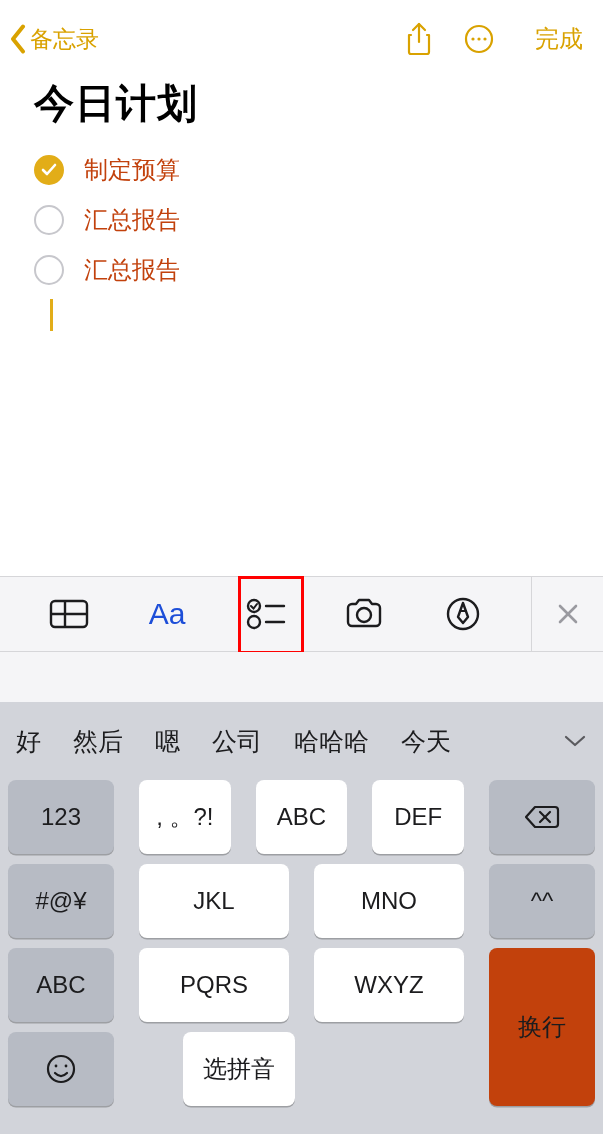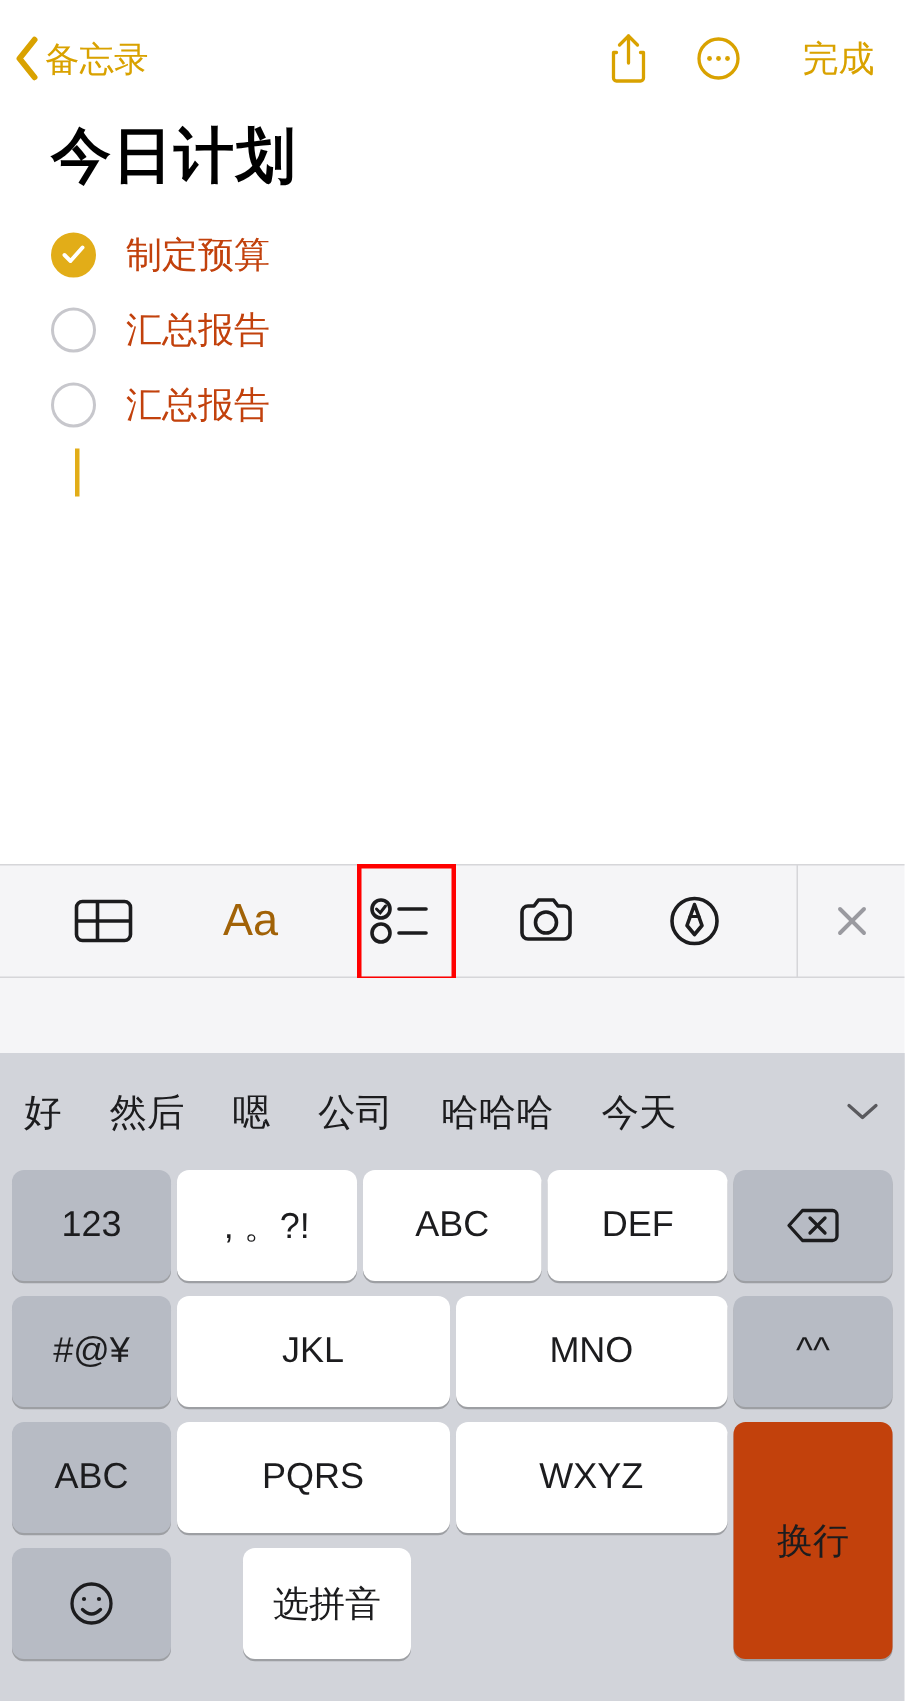--- a/index.html
+++ b/index.html
@@ -39,21 +39,21 @@
   
   .fmt-bar {
     position: absolute; left: 0; right: 0; top: 576px;
     height: 76px; background: #f5f5f7;
     border-top: 1px solid #d6d6d9; border-bottom: 1px solid #d6d6d9;
     display: flex; align-items: center;
   }
   .fmt-group { flex: 1; display:flex; justify-content:space-evenly; align-items:center; }
   .fmt-btn {
     width: 60px; height: 60px; display:flex; align-items:center; justify-content:center;
-    color: #a16207;
+    color: #1d4ed8;
   }
   .fmt-aa { font-size: 30px; font-weight: 500; letter-spacing: 0px; }
   .fmt-close { width: 72px; height: 76px; border-left: 1px solid #d6d6d9;
     display:flex; align-items:center; justify-content:center; color:#808084; }
   .highlight-box {
     position: absolute; border: 3px solid #ff0000; pointer-events: none;
     left: 238px; top: 576px; width: 66px; height: 78px;
   }
 
   
@@ -71,21 +71,21 @@
   }
   .suggest.first { padding-left: 10px; }
   .suggest-expand {
     position:absolute; right:0; top:0; bottom:0; width:56px;
     display:flex; align-items:center; justify-content:center;
     background: linear-gradient(90deg, rgba(210,212,218,0) 0%, #d2d4da 30%);
     color:#5a5a5e;
   }
 
   .key-grid { padding: 0 8px; }
-  .key-row { display:flex; gap: 4px; margin-bottom: 10px; align-items: flex-end; }
+  .key-row { display:flex; gap: 25px; margin-bottom: 10px; align-items: flex-end; }
   .key {
     background: #ffffff; border-radius: 8px;
     box-shadow: 0 1.5px 0 rgba(0,0,0,0.25);
     display:flex; align-items:center; justify-content:center;
     font-size: 24px; color:#1c1c1e; height: 74px;
   }
   .key.fn { background: #b7bbc4; }
   .key.fn-light { background: #c2410c; }
   .col-narrow { flex: 0 0 106px; }
   .col-wide { flex: 1 1 0; }

